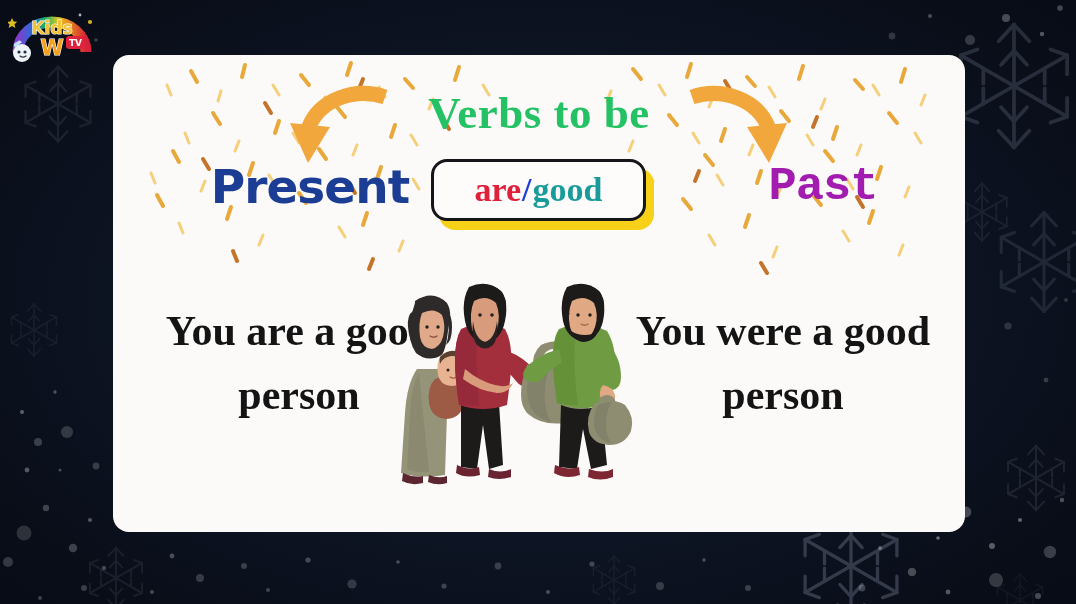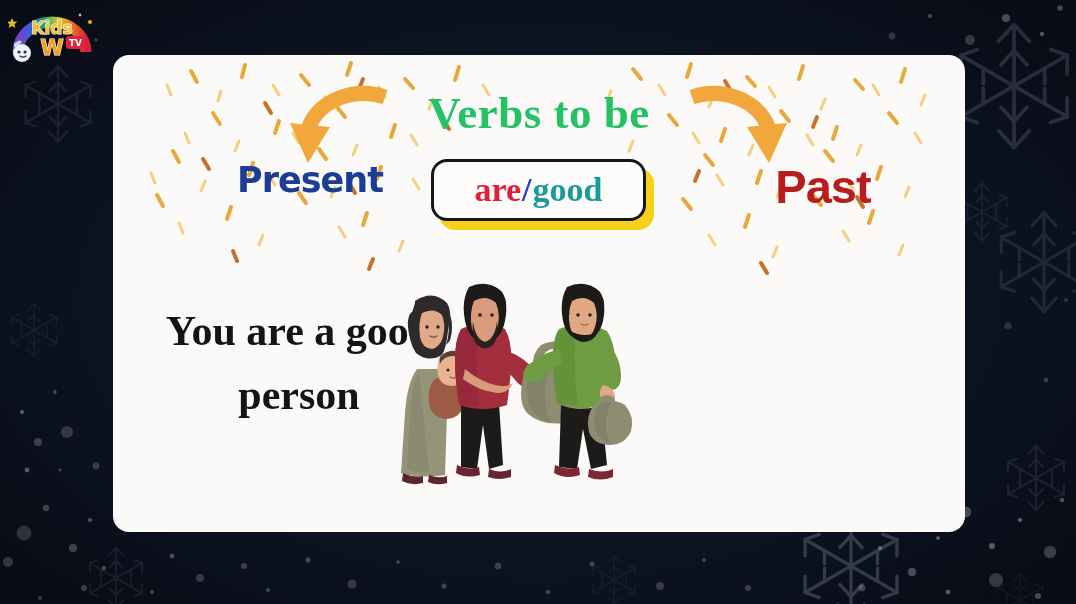--- a/index.html
+++ b/index.html
@@ -47,32 +47,32 @@
   .head-arrow { position:absolute; top:30px; width:100px; height:85px; }
   #arrow-left  { left:176px; }
   #arrow-right { left:575px; }
 
   
   #label-present {
     position:absolute; left:72px; top:108px; width:250px;
     text-align:center;
     font-family:"DejaVu Sans", sans-serif;
     font-weight:700;
-    font-size:35px;
+    font-size:47px;
     color:#1b3d93;
     letter-spacing:-1px;
     line-height:1;
   }
   #label-past {
     position:absolute; left:585px; top:108px; width:250px;
     text-align:center;
-    font-family:Liberation Sans, sans-serif;
+    font-family:Liberation Mono, monospace;
     font-weight:700;
     font-size:47px;
-    color:#b91c1c;
+    color:#a21caf;
     letter-spacing:-1px;
     line-height:1;
   }
 
   
   #chip-wrap {
     position:absolute; left:318px; top:104px;
     width:215px; height:62px;
   }
   #chip-shadow {
@@ -407,20 +407,21 @@
       <div id="chip">
         <span id="chip-are">are</span>
         <span id="chip-slash">/</span>
         <span id="chip-were">good</span>
       </div>
     </div>
 
     <div id="label-past">Past</div>
 
     <div class="sentence" id="sentence-present">You are a good person</div>
+    <div class="sentence" id="sentence-past">You were a good person</div>
 
     <svg id="illustration" viewBox="0 0 245 220" xmlns="http://www.w3.org/2000/svg">
 
       <g>
 
         <path d="M22 86 q-10 14 -12 44 l-4 60 q18 6 44 2 l2-62 q2-30 -6-44 z" fill="#959479"></path>
         <path d="M24 90 q-8 14 -9 40 l-3 56 q10 4 22 3" fill="#8b8a70"></path>
 
         <path d="M8 190 q10 5 20 3 l0 7 q-12 3 -21 -2 z" fill="#5c2630"></path>
         <path d="M34 192 q10 4 18 1 l0 7 q-10 3 -19 -1 z" fill="#5c2630"></path>

